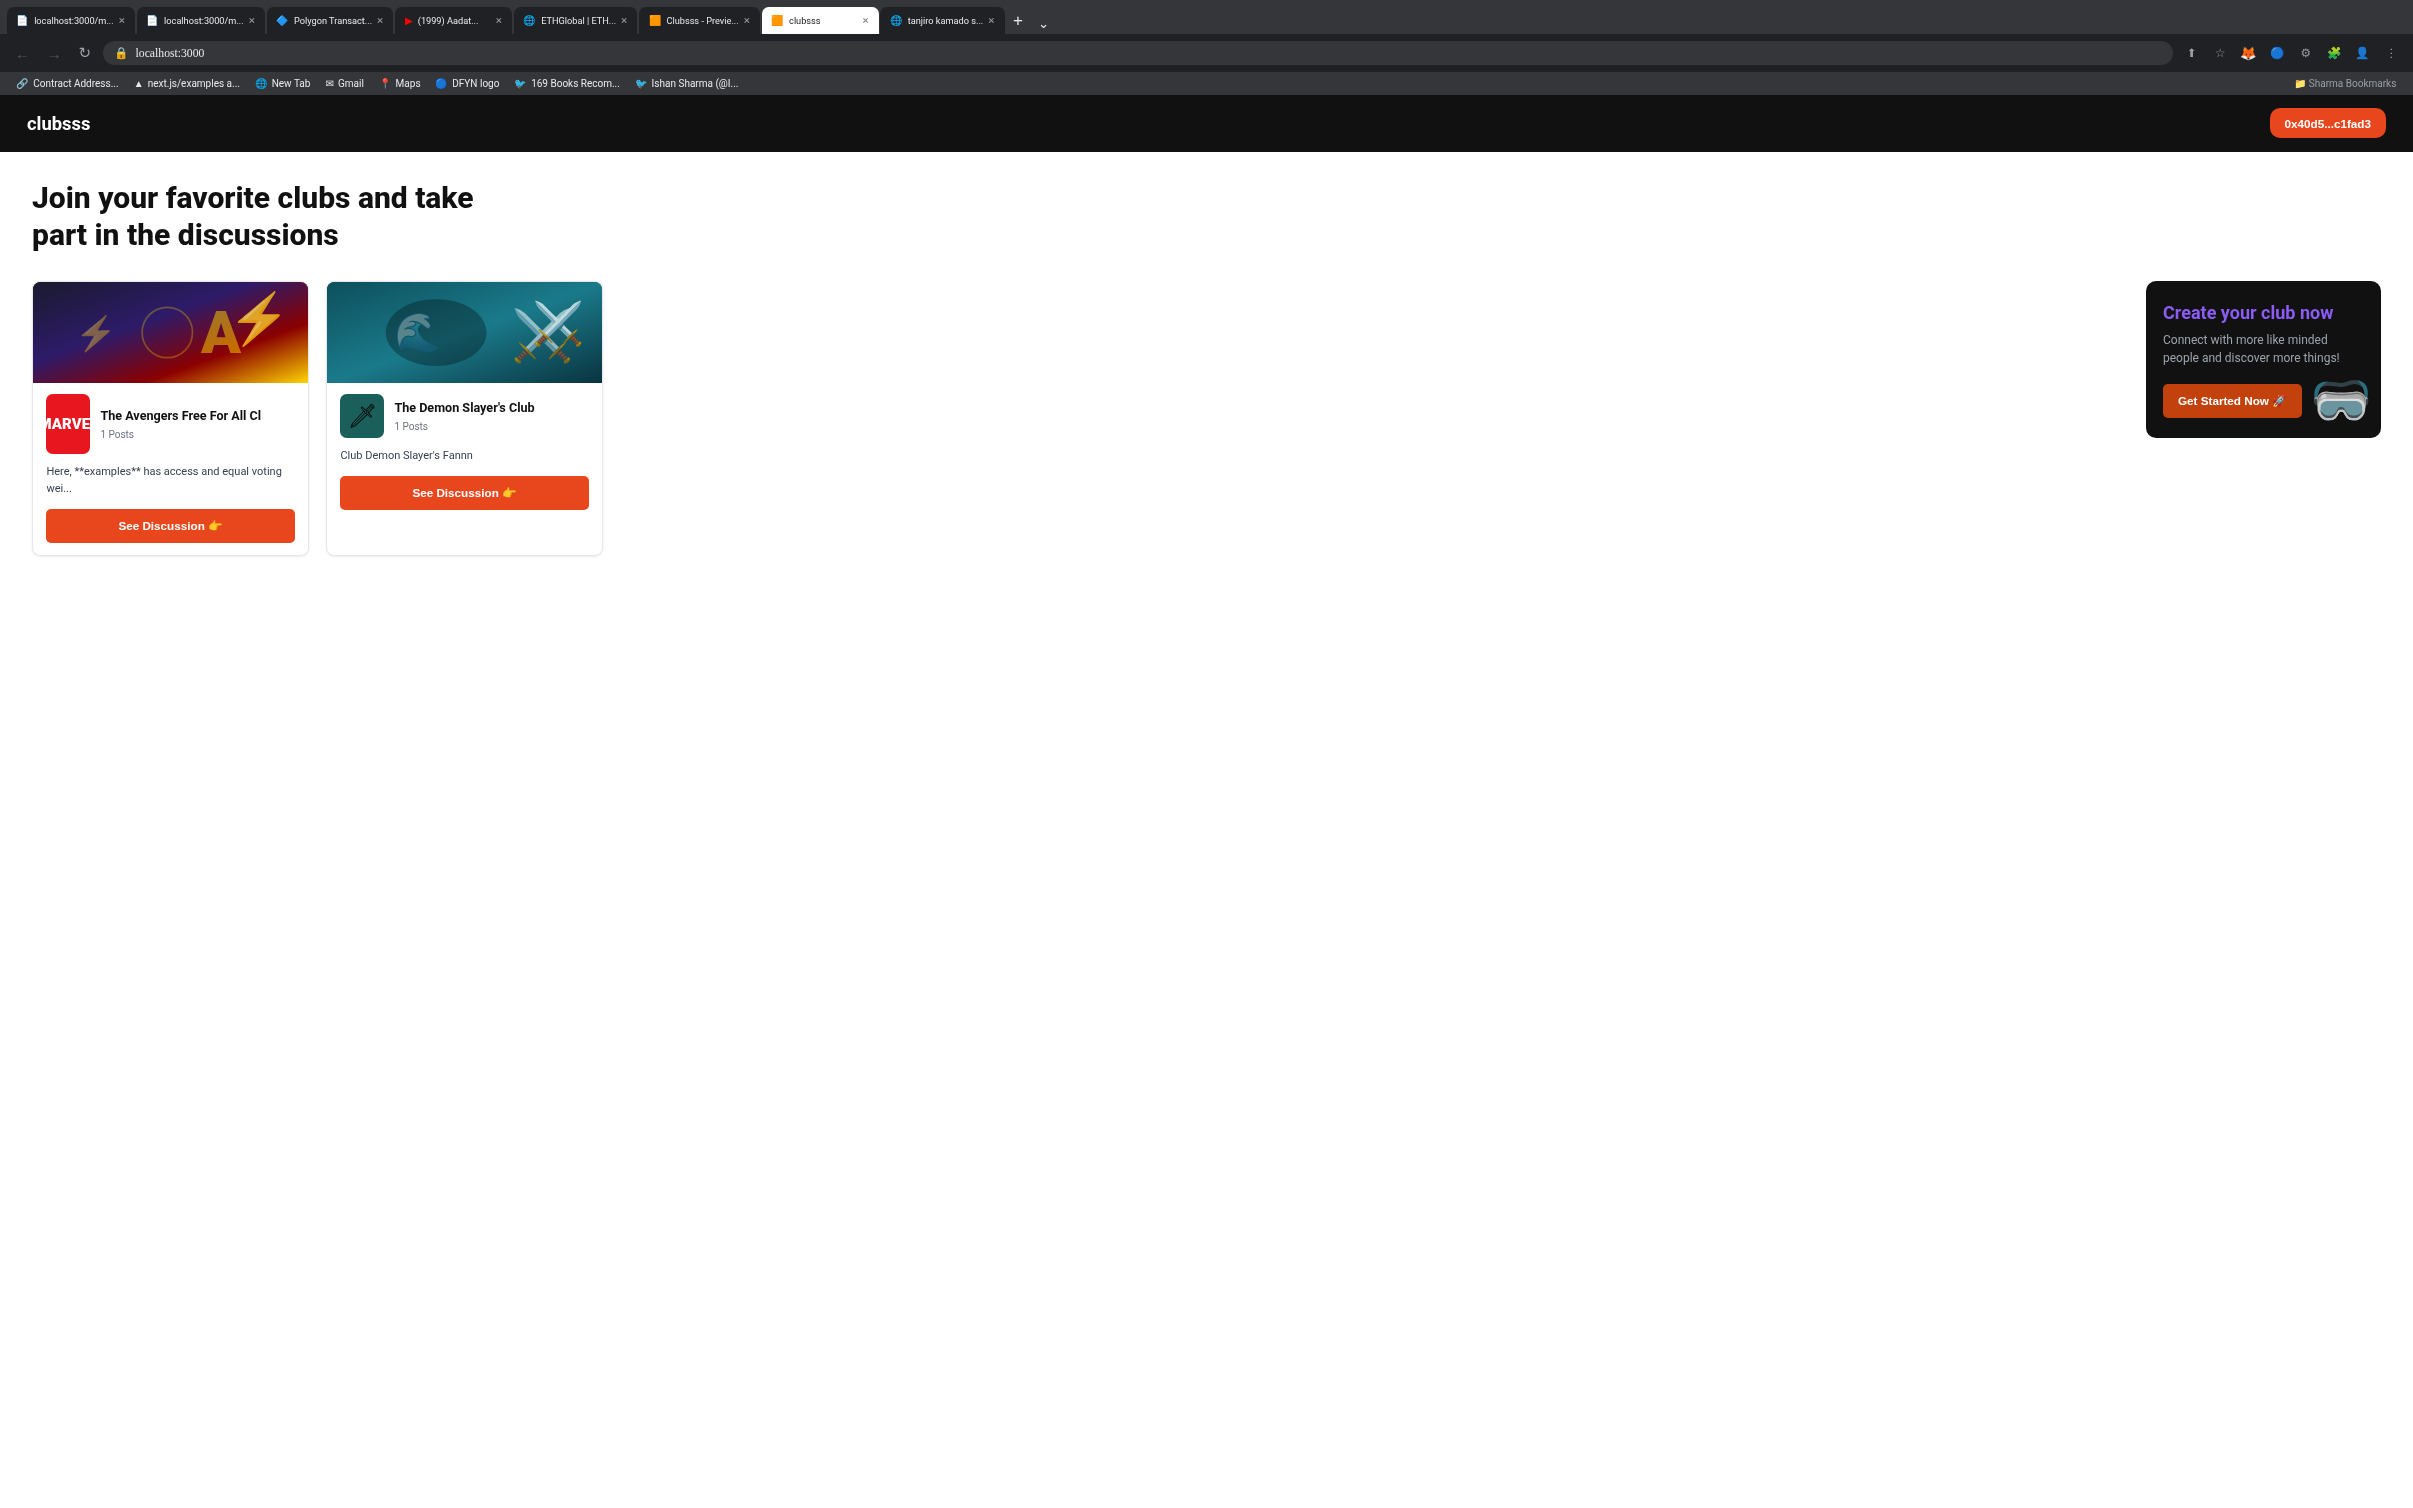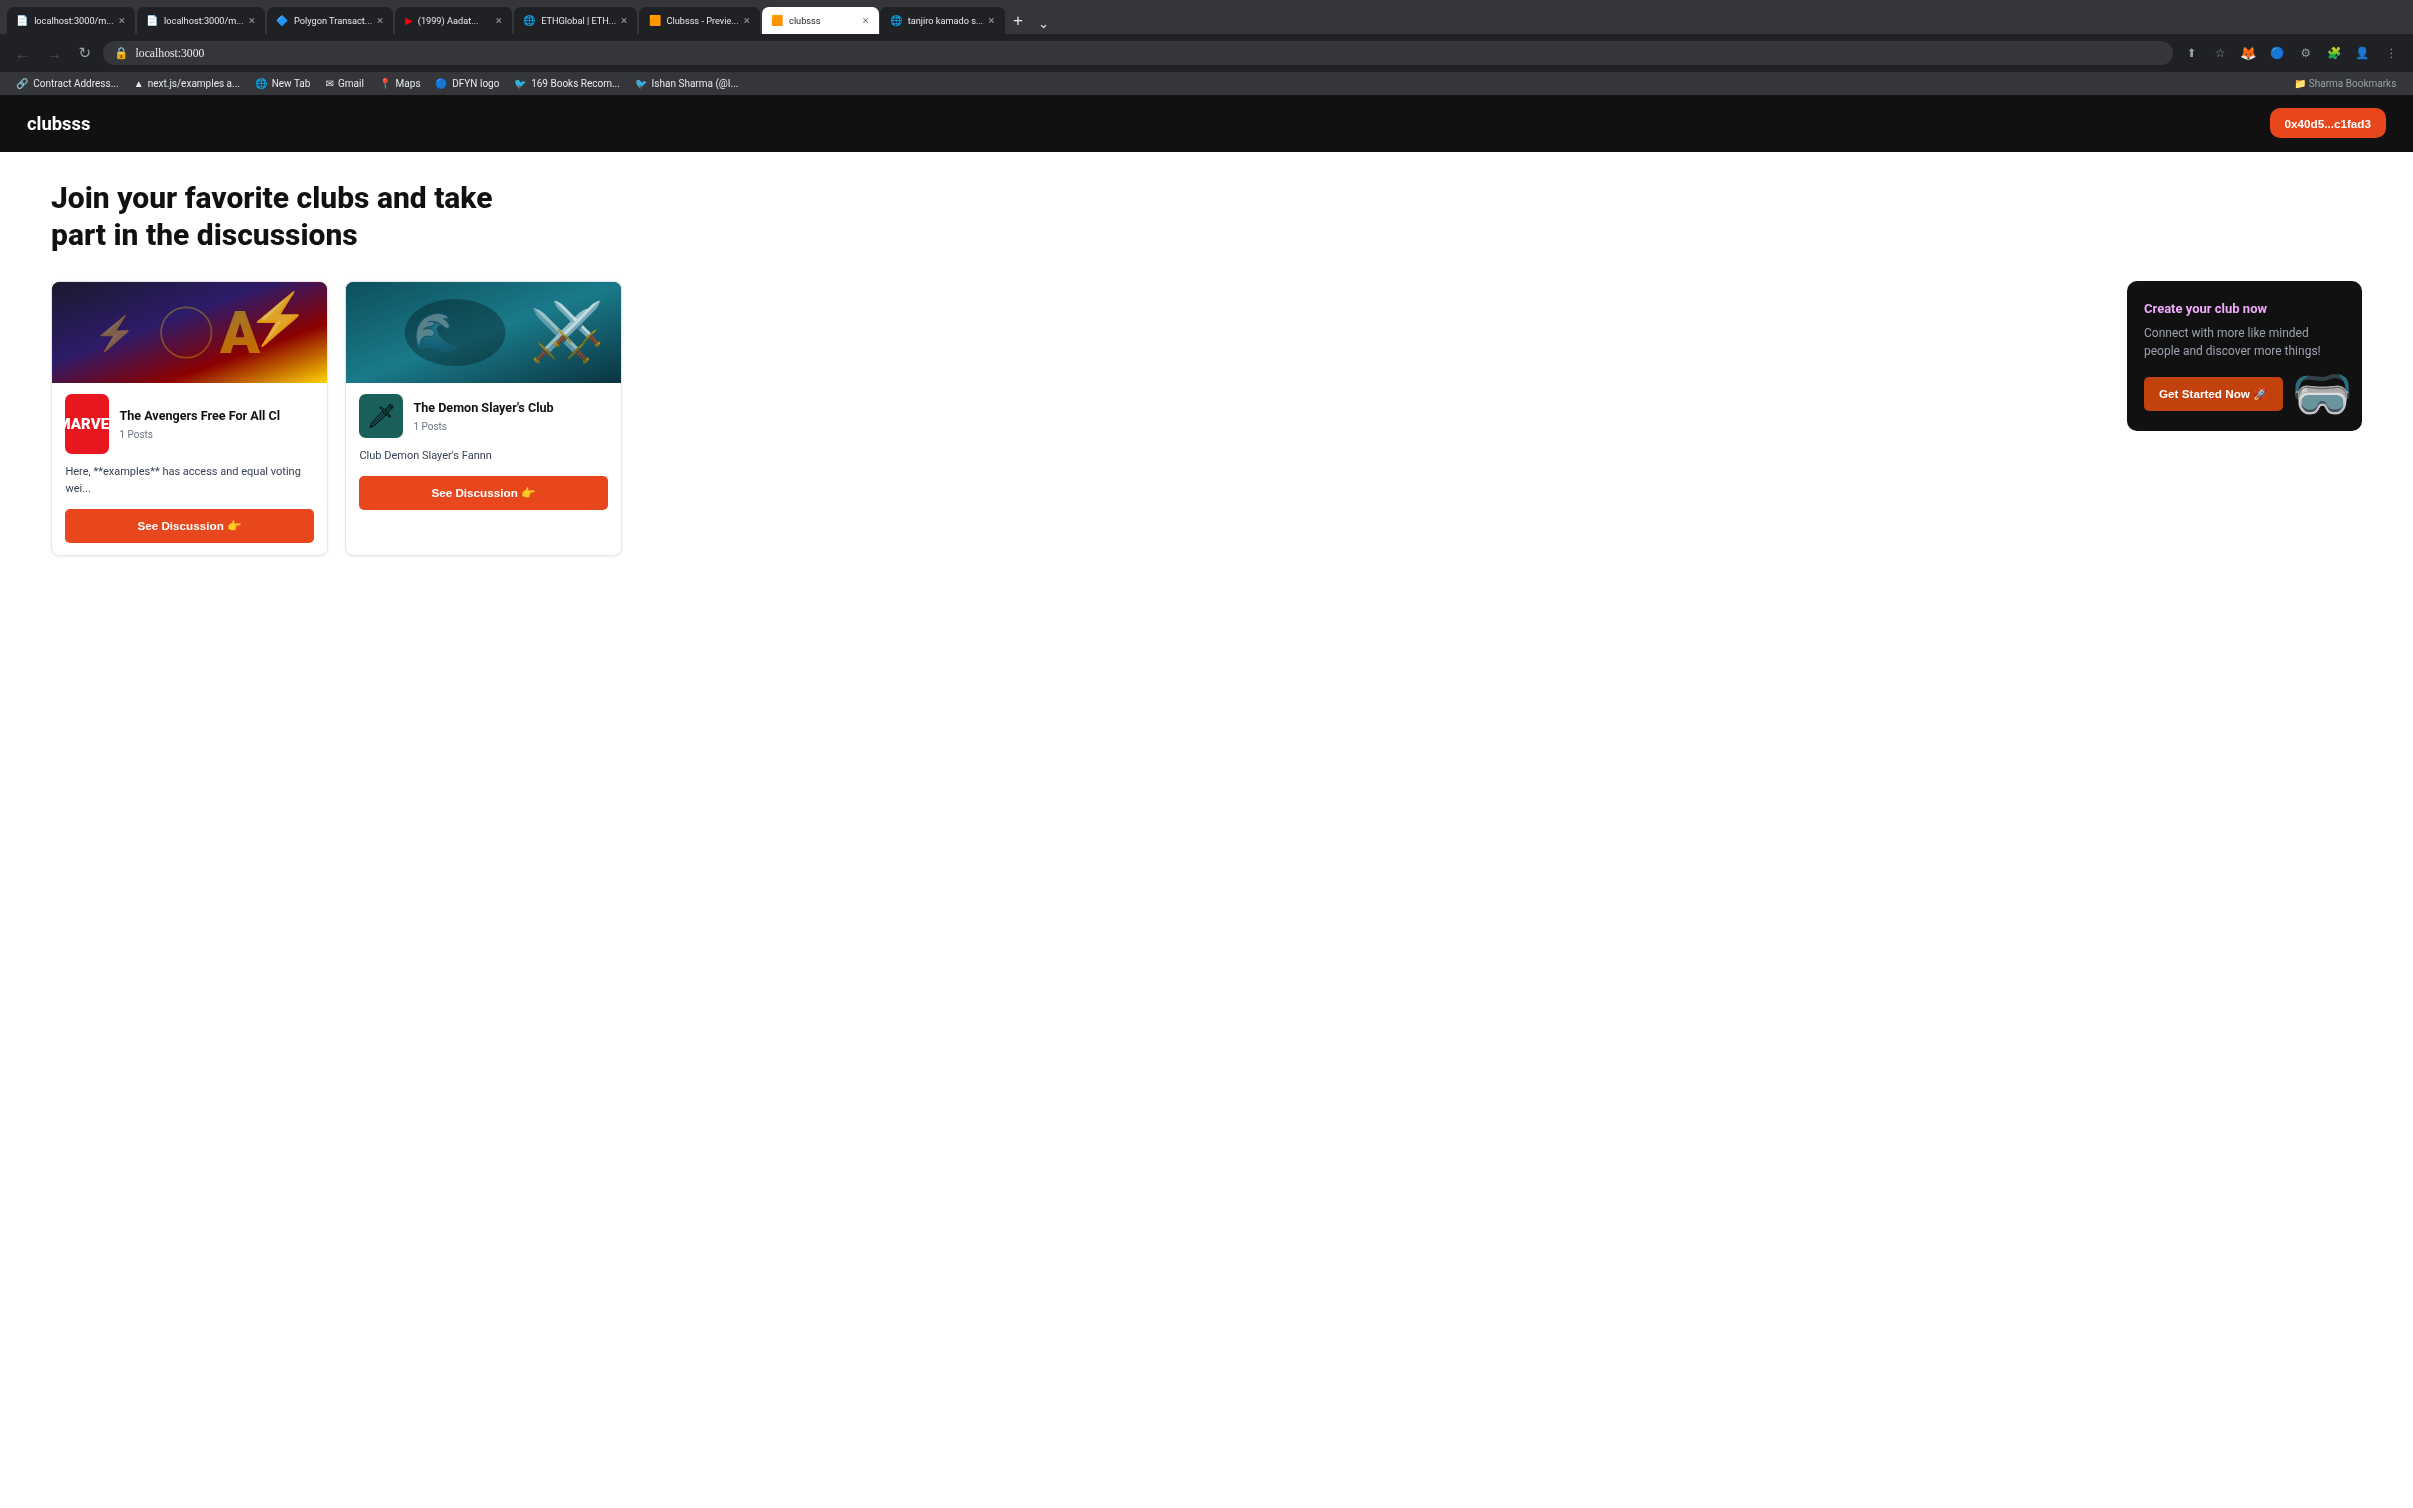--- a/index.html
+++ b/index.html
@@ -24,21 +24,21 @@
     
     .bookmarks-bar { display: flex; align-items: center; padding: 3.4px 10px; background: #35363a; gap: 1.7px; overflow: hidden; }
     .bookmark-item { display: flex; align-items: center; gap: 4.2px; color: #e8eaed; font-size: 10px; padding: 2.5px 6.7px; border-radius: 3.4px; cursor: pointer; white-space: nowrap; }
     .bookmarks-more { margin-left: auto; color: #9aa0a6; font-size: 10px; cursor: pointer; white-space: nowrap; padding: 2.5px 6.7px; }
 
     
     .app-header { background: #111; padding: 13.4px 27px; display: flex; align-items: center; justify-content: space-between; }
     .app-logo { color: #fff; font-size: 18.4px; font-weight: 700; }
     .wallet-btn { background: #e8471e; color: #fff; border: none; border-radius: 10px; padding: 8.4px 15px; font-size: 11.7px; font-weight: 600; cursor: pointer; }
 
-    .app-main { padding: 27px 51px; }
+    .app-main { padding: 27px 32px; }
     .hero-title { font-size: 30px; font-weight: 800; color: #111; line-height: 1.25; margin-bottom: 27px; max-width: 503px; }
 
     .content-area { display: flex; gap: 27px; }
     .clubs-grid { display: flex; gap: 17px; flex: 1; }
 
     .club-card { border: 0.8px solid #e5e7eb; border-radius: 8.4px; overflow: hidden; width: 277px; background: #fff; box-shadow: 0 0.8px 2.5px rgba(0,0,0,0.08); }
     .club-banner-avengers { background: linear-gradient(135deg, #1a1a2e 0%, #16213e 30%, #8b0000 60%, #ffd700 100%); height: 101px; position: relative; overflow: hidden; }
     .club-banner-avengers::before { content: '⚡'; font-size: 50px; position: absolute; right: 17px; top: 8.4px; opacity: 0.8; }
     .club-banner-demonslayer { background: linear-gradient(135deg, #0d4f5c 0%, #1a7a8a 40%, #0a3340 100%); height: 101px; position: relative; overflow: hidden; }
     .club-banner-demonslayer::before { content: '⚔️'; font-size: 42px; position: absolute; right: 17px; top: 17px; opacity: 0.9; }
@@ -47,21 +47,21 @@
     .club-info { display: flex; align-items: center; gap: 10px; margin-bottom: 10px; }
     .club-logo { width: 44px; height: 60px; border-radius: 6.7px; display: flex; align-items: center; justify-content: center; font-weight: 900; font-size: 15px; flex-shrink: 0; }
     .club-logo-marvel { background: #e8171f; color: #fff; }
     .club-meta h3 { font-size: 12.6px; font-weight: 700; color: #111; margin-bottom: 2.5px; }
     .club-meta .posts { font-size: 10px; color: #6b7280; }
     .club-desc { font-size: 11px; color: #374151; margin-bottom: 11.7px; line-height: 1.5; }
     .see-discussion-btn { background: #e8471e; color: #fff; border: none; border-radius: 5px; padding: 10px 17px; font-size: 11.7px; font-weight: 600; cursor: pointer; width: 100%; }
 
     
     .promo-card { background: #111; border-radius: 10px; padding: 20px 17px; width: 235px; flex-shrink: 0; position: relative; overflow: hidden; align-self: flex-start; }
-    .promo-title { color: #f0abfc; font-size: 13px; font-weight: 700; margin-bottom: 6.7px; line-height: 1.3; }
+    .promo-title { color: #8b5cf6; font-size: 18px; font-weight: 700; margin-bottom: 6.7px; line-height: 1.3; }
     .promo-desc { color: #9ca3af; font-size: 12px; margin-bottom: 17px; line-height: 1.5; }
     .promo-btn { background: #c2410c; color: #fff; border: none; border-radius: 5px; padding: 10px 15px; font-size: 11.7px; font-weight: 600; cursor: pointer; }
     .promo-avatar { position: absolute; right: 8.4px; bottom: 8.4px; font-size: 50px; opacity: 0.9; }
 
     
     .ds-icon { width: 44px; height: 44px; border-radius: 6.7px; background: #1a5f5a; display: flex; align-items: center; justify-content: center; font-size: 23.5px; }
   </style>
 </head>
 <body>
 

